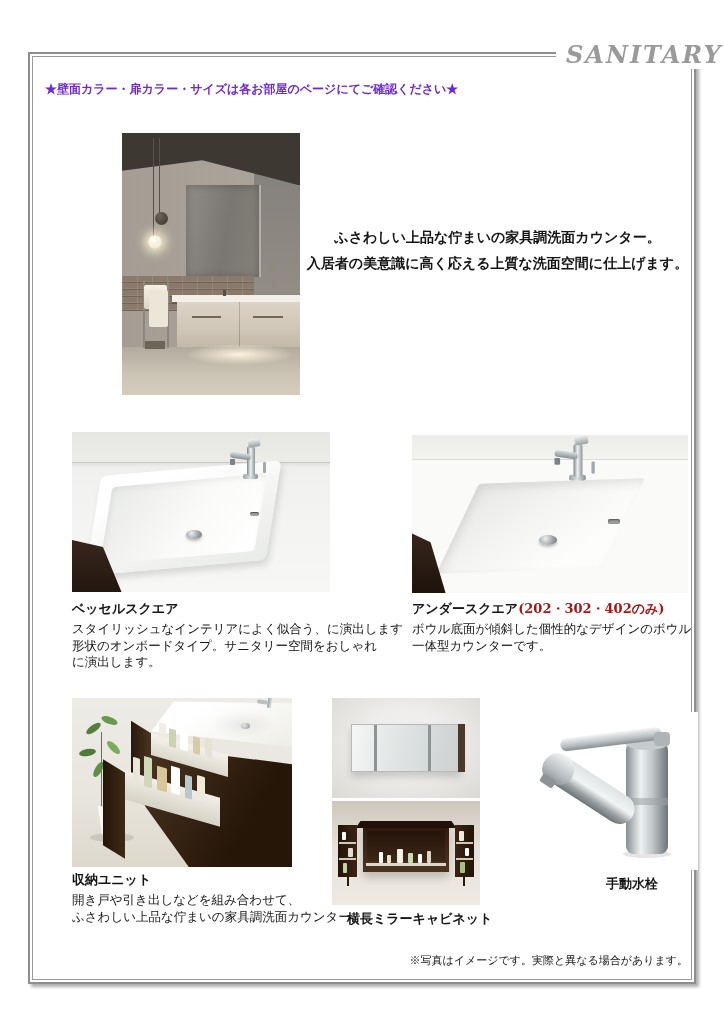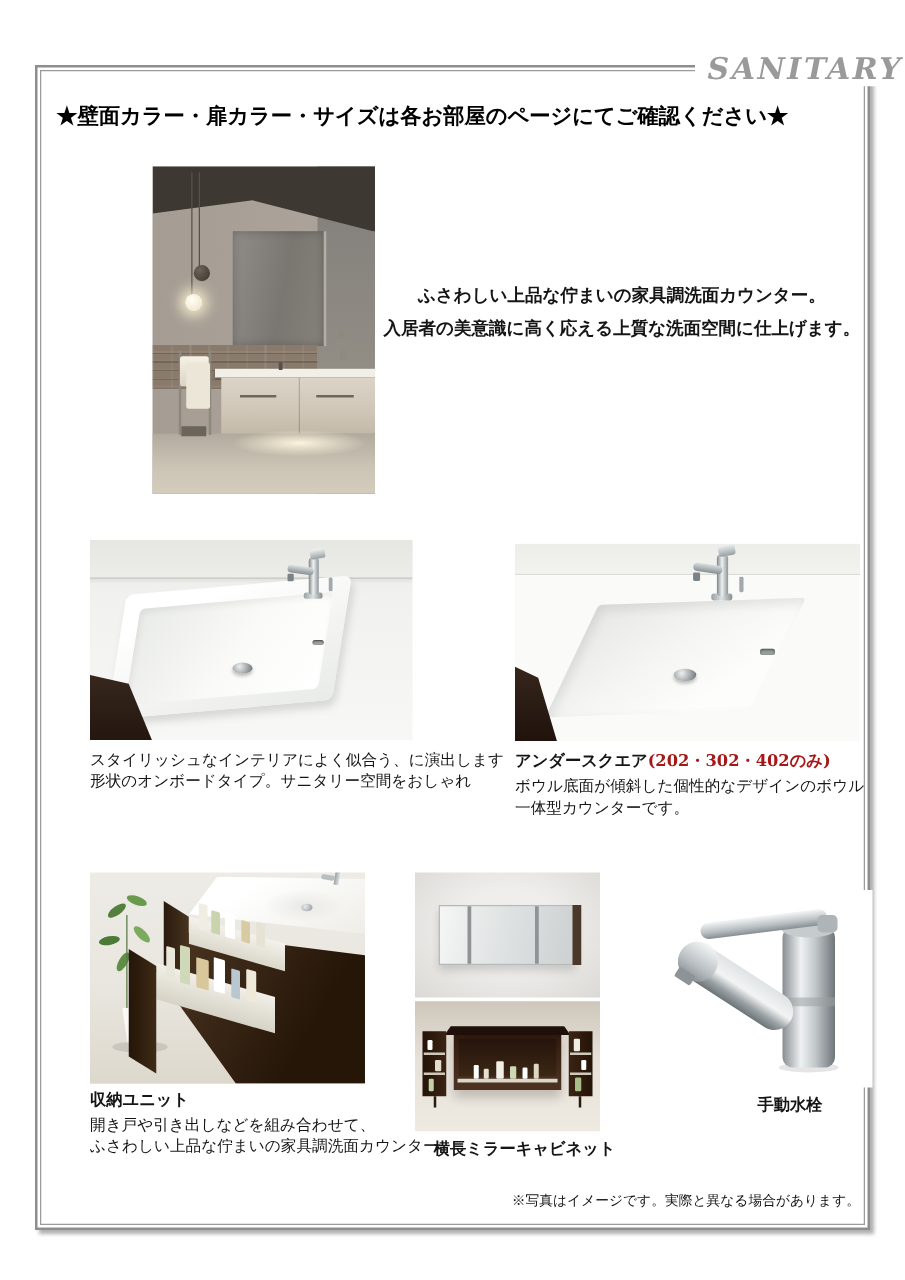--- a/index.html
+++ b/index.html
@@ -7,21 +7,21 @@
         font-family:"DejaVu Serif","Liberation Serif",serif;color:#151515;}
 
   
   .frame{position:absolute;left:28px;top:52px;width:664px;height:928px;
          border:2px solid #8e8e8e;box-shadow:3px 3px 3px rgba(110,110,110,.55);}
   .frame-inner{position:absolute;inset:2px;border:1px solid #9a9a9a;}
 
   
   .sanitary{position:absolute;left:556px;top:40px;z-index:5;background:#fff;padding:0 10px;
             color:#9a9a9a;font-size:24px;font-style:italic;font-weight:bold;letter-spacing:2px;}
-  .top-note{position:absolute;left:45px;top:81px;color:#000000;font-size:17px;font-weight:bold;z-index:4;}
+  .top-note{position:absolute;left:45px;top:81px;color:#6d28d9;font-size:12px;font-weight:bold;z-index:4;}
   .intro{position:absolute;left:295px;top:224px;width:405px;text-align:center;z-index:4;}
   .intro div{font-size:14px;font-weight:600;line-height:26px;white-space:nowrap;}
   .pblock{position:absolute;z-index:4;}
   .pname{font-size:13px;font-weight:bold;margin-bottom:3px;white-space:nowrap;}
   .pname .red{color:#a81717;}
   .pdesc div{font-size:12.5px;line-height:16.5px;white-space:nowrap;}
   .plain-label{position:absolute;font-size:13px;font-weight:bold;z-index:4;white-space:nowrap;}
   .footer-note{position:absolute;right:36px;top:953px;font-size:11px;z-index:4;white-space:nowrap;}
 
   
@@ -219,23 +219,25 @@
       <div class="fc-body"></div>
       <div class="fc-handle"></div>
       <div class="fc-spout"></div>
       <div class="fc-tip"></div>
       <div class="fc-rod"></div>
     </div>
     <div class="s2-cab"></div>
   </div>
 
   <div class="pblock" style="left:72px;top:600px;">
+    <div class="pname">ベッセルスクエア</div>
     <div class="pdesc">
       <div>スタイリッシュなインテリアによく似合う、に演出します</div>
       <div>形状のオンボードタイプ。サニタリー空間をおしゃれ</div>
+      <div>に演出します。</div>
     </div>
   </div>
 
   <div class="pblock" style="left:412px;top:600px;">
     <div class="pname">
       <span>アンダースクエア</span><span class="red">(202・302・402のみ)</span>
     </div>
     <div class="pdesc">
       <div>ボウル底面が傾斜した個性的なデザインのボウル</div>
       <div>一体型カウンターです。</div>

